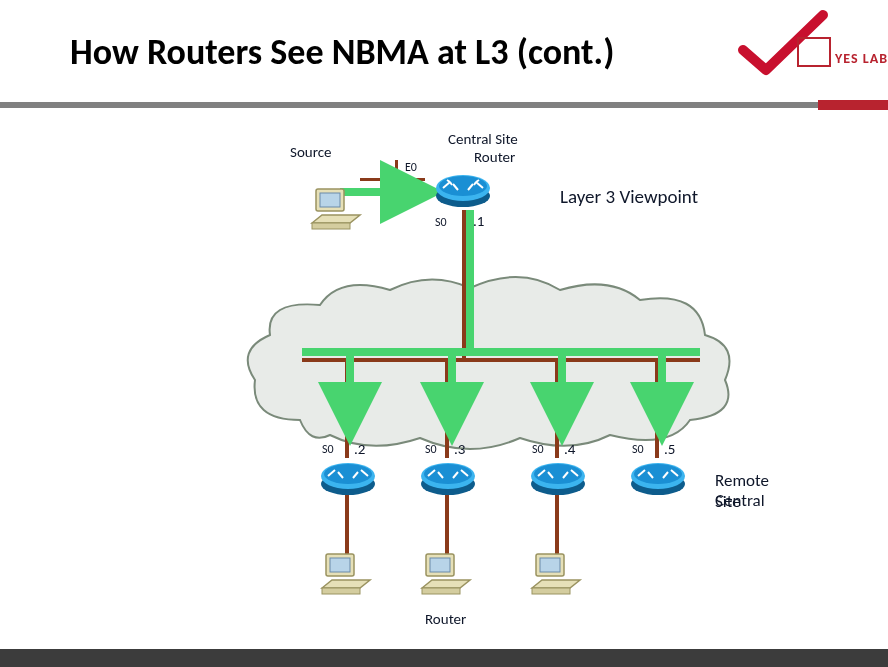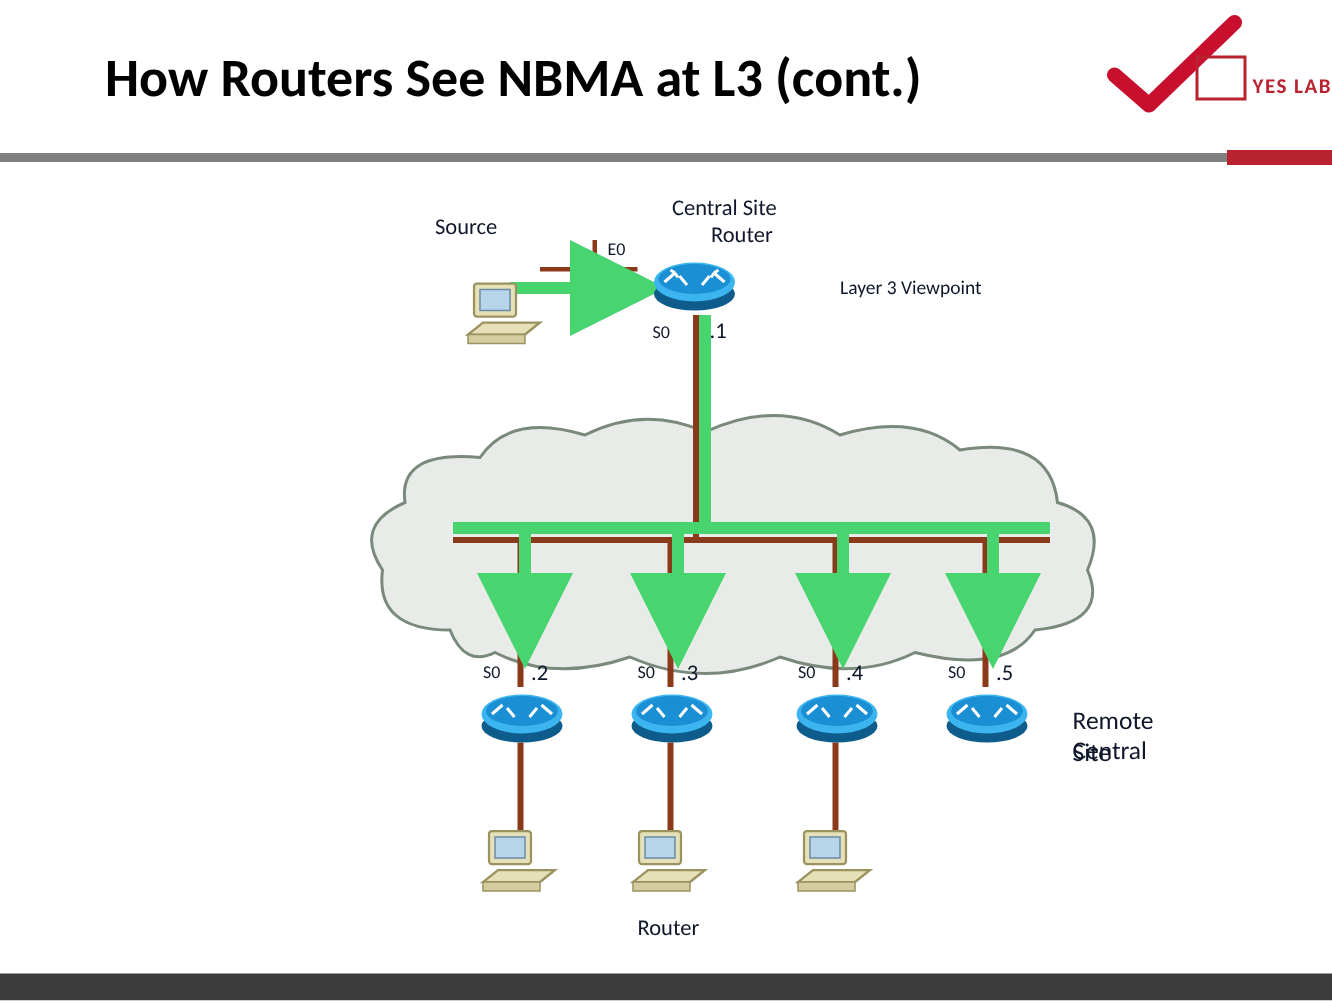--- a/index.html
+++ b/index.html
@@ -45,21 +45,21 @@
   </div>
 
   <div class="diagram">
 
     <div class="lbl" style="left:218px;top:0">Central Site</div>
     <div class="lbl" style="left:244px;top:18px">Router</div>
     <div class="lbl" style="left:60px;top:13px">Source</div>
     <div class="lbl lbl-sm" style="left:175px;top:30px">E0</div>
     <div class="lbl lbl-sm" style="left:205px;top:85px">S0</div>
     <div class="lbl" style="left:243px;top:82px">.1</div>
-    <div class="lbl" style="left:330px;top:55px;font-size:13px">Layer 3 Viewpoint</div>
+    <div class="lbl" style="left:330px;top:55px;font-size:19px">Layer 3 Viewpoint</div>
     <div class="lbl" style="left:280px;top:195px;font-size:17px">192.1.1.0/24</div>
     <div class="lbl" style="left:485px;top:340px;font-size:17px">Remote Site</div>
     <div class="lbl" style="left:485px;top:360px;font-size:17px">Central</div>
     <div class="lbl" style="left:195px;top:480px">Router</div>
 
     <svg class="cloud" viewBox="0 0 500 190">
       <path d="M60 150 Q10 150 15 110 Q-5 80 30 65 Q25 30 80 35 Q100 5 150 20 Q190 0 230 18 Q280 -5 320 20 Q370 5 400 30 Q460 20 465 65 Q500 75 485 110 Q500 145 450 150 Q430 180 370 165 Q330 185 280 168 Q230 190 180 168 Q130 185 90 165 Q70 175 60 150 Z" fill="#e8ebe8" stroke="#7a8a7a" stroke-width="2"></path>
     </svg>
 
     <div class="line-brown" style="left:72px;top:228px;width:398px;height:4px"></div>

